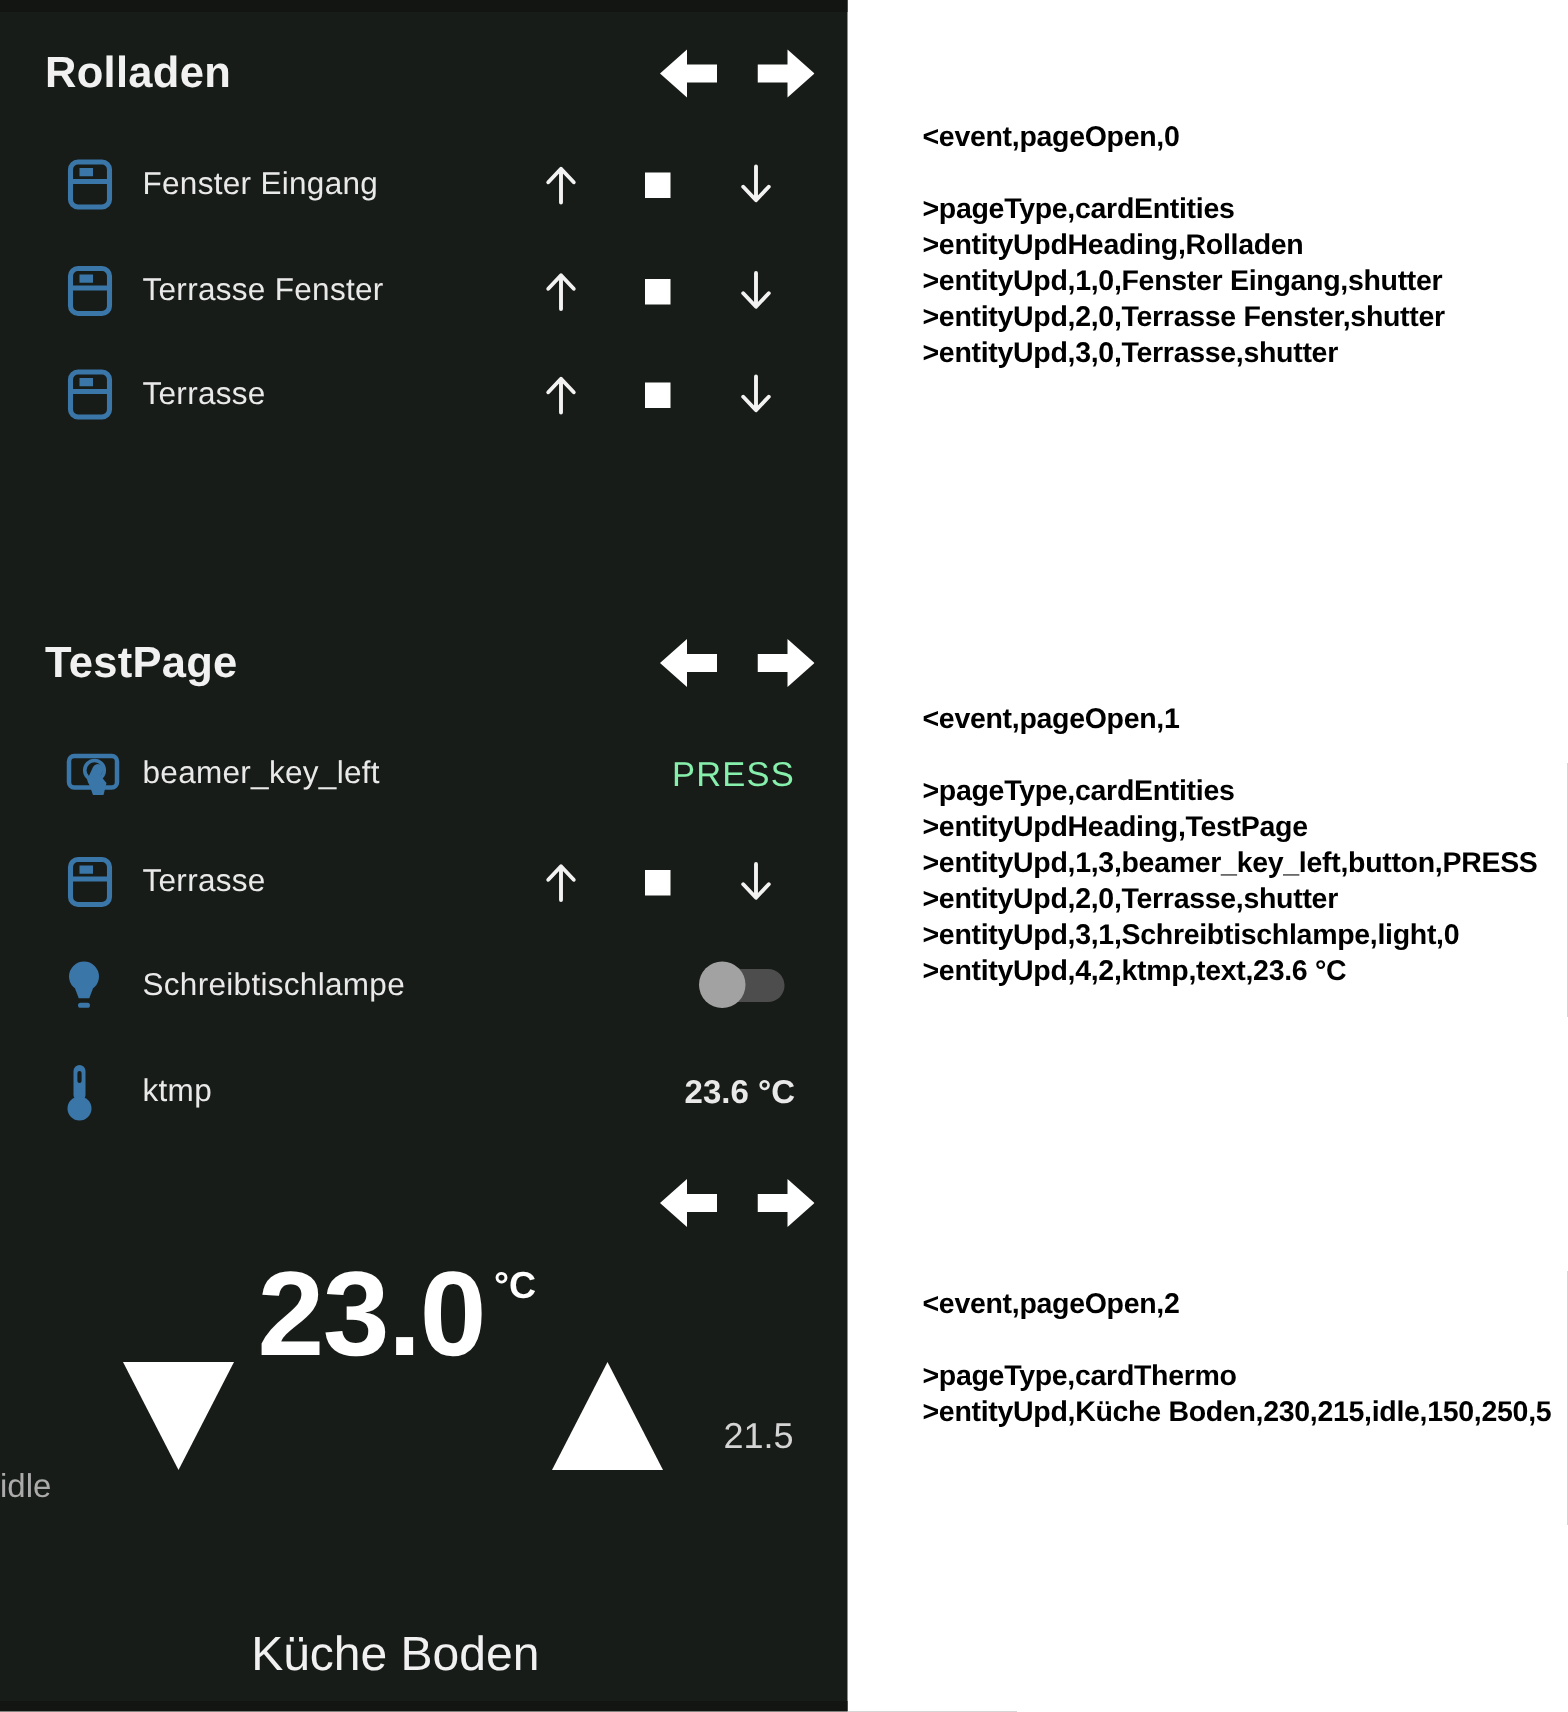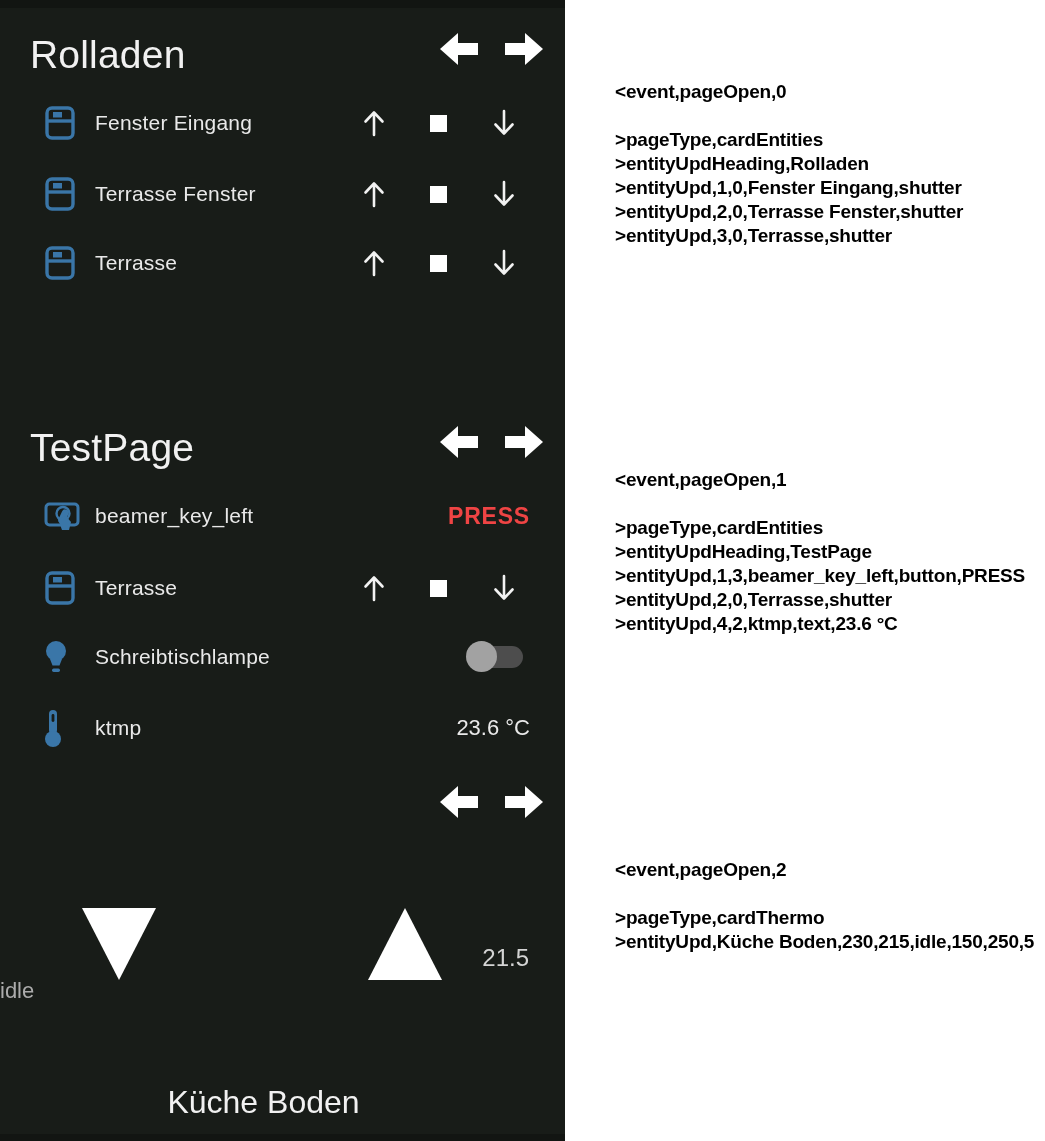--- a/index.html
+++ b/index.html
@@ -4,21 +4,21 @@
 <style>
   * { margin:0; padding:0; box-sizing:border-box; }
   html,body { width:1045px; height:1141px; background:#ffffff; font-family:"Liberation Sans",sans-serif; overflow:hidden; }
   #stage { position:relative; width:1045px; height:1141px; background:#ffffff; }
 
   
   .device { position:absolute; left:0; top:0; width:565px; height:1141px; background:#181c18; }
   .device::before { content:""; position:absolute; left:0; top:0; right:0; height:8px; background:#121512; }
   .device::after  { content:""; position:absolute; left:0; bottom:0; right:0; height:7px; background:#121512; }
 
-  .card-title { position:absolute; left:30px; font-size:39px; font-weight:400; color:#f1f1f1; letter-spacing:0.2px; }
+  .card-title { position:absolute; left:30px; font-size:29px; font-weight:700; color:#f1f1f1; letter-spacing:0.2px; }
   #p1-title { top:33px; }
   #p2-title { top:426px; }
 
   .nav-btn { position:absolute; width:38px; height:34px; cursor:pointer; }
   .nav-left  { left:440px; }
   .nav-right { left:505px; }
   .nav-p1 { top:32px; }
   .nav-p2 { top:425px; }
   .nav-p3 { top:785px; }
 
@@ -28,22 +28,22 @@
 
   .row-icon { margin-left:14px; width:38px; display:flex; align-items:center; justify-content:flex-start; flex:none; }
   .row-label { margin-left:13px; font-size:21px; color:#e9e9e9; letter-spacing:0.2px; white-space:nowrap; }
 
   .ctl { position:absolute; top:50%; transform:translateY(-50%); cursor:pointer; display:flex; align-items:center; justify-content:center; }
   .ctl-up   { left:331px; width:26px; height:28px; }
   .ctl-stop { left:399px; width:18px; height:18px; }
   .ctl-down { left:461px; width:26px; height:28px; }
   .stop-square { width:17px; height:17px; background:#ffffff; }
 
-  .row-value { position:absolute; right:15px; white-space:nowrap; }
-  .value-press { color:#ef4444; font-size:23px; font-weight:700; letter-spacing:0.8px; cursor:pointer; }
+  .row-value { position:absolute; right:15px; white-space:nowrap;font-weight:bold; }
+  .value-press { color:#86efac; font-size:23px; font-weight:400; letter-spacing:0.8px; cursor:pointer; }
   .value-text  { color:#e9e9e9; font-size:22px; }
 
   .toggle { position:absolute; right:22px; top:50%; transform:translateY(-50%); width:57px; height:32px; cursor:pointer; }
   .toggle-track { position:absolute; left:12px; right:0; top:5px; height:22px; border-radius:11px; background:#4d4d4d; }
   .toggle-knob  { position:absolute; left:0; top:0; width:31px; height:31px; border-radius:50%; background:#a2a2a2; }
 
   
   .thermo-temp { position:absolute; top:840px; left:0; right:36px; text-align:center; color:#ffffff; white-space:nowrap; }
   .temp-num  { font-size:80px; font-weight:700; line-height:72px; letter-spacing:-1px; }
   .temp-unit { font-size:25px; font-weight:700; position:relative; top:-38px; margin-left:6px; }
@@ -232,20 +232,23 @@
       <span><svg width="38" height="34" viewBox="0 0 38 34">
             <polygon points="38,11 18,11 18,1 0,17 18,33 18,23 38,23" fill="#ffffff"></polygon>
           </svg></span>
     </div>
     <div class="nav-btn nav-right nav-p3">
       <span><svg width="38" height="34" viewBox="0 0 38 34">
             <polygon points="0,11 20,11 20,1 38,17 20,33 20,23 0,23" fill="#ffffff"></polygon>
           </svg></span>
     </div>
 
+    <div class="thermo-temp">
+      <span class="temp-num">23.0</span><span class="temp-unit">°C</span>
+    </div>
 
     <div class="tri tri-down">
       <span><svg width="74" height="73" viewBox="0 0 74 73">
             <polygon points="0,0 74,0 37,72" fill="#ffffff"></polygon>
           </svg></span>
     </div>
     <div class="tri tri-up">
       <span><svg width="74" height="73" viewBox="0 0 74 73">
             <polygon points="37,0 74,72 0,72" fill="#ffffff"></polygon>
           </svg></span>
@@ -264,20 +267,21 @@
     <div class="proto-line">&gt;entityUpd,2,0,Terrasse Fenster,shutter</div>
     <div class="proto-line">&gt;entityUpd,3,0,Terrasse,shutter</div>
   </div>
 
   <div class="proto" id="proto2">
     <div class="proto-event">&lt;event,pageOpen,1</div>
     <div class="proto-line">&gt;pageType,cardEntities</div>
     <div class="proto-line">&gt;entityUpdHeading,TestPage</div>
     <div class="proto-line">&gt;entityUpd,1,3,beamer_key_left,button,PRESS</div>
     <div class="proto-line">&gt;entityUpd,2,0,Terrasse,shutter</div>
+    <div class="proto-line">&gt;entityUpd,3,1,Schreibtischlampe,light,0</div>
     <div class="proto-line">&gt;entityUpd,4,2,ktmp,text,23.6 °C</div>
   </div>
 
   <div class="proto" id="proto3">
     <div class="proto-event">&lt;event,pageOpen,2</div>
     <div class="proto-line">&gt;pageType,cardThermo</div>
     <div class="proto-line">&gt;entityUpd,Küche Boden,230,215,idle,150,250,5</div>
   </div>
 
 </div>

